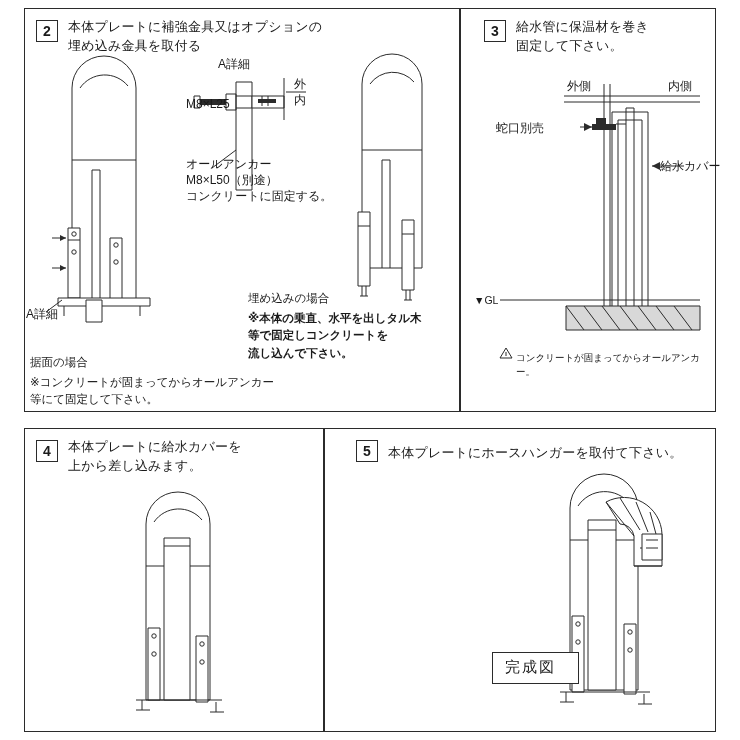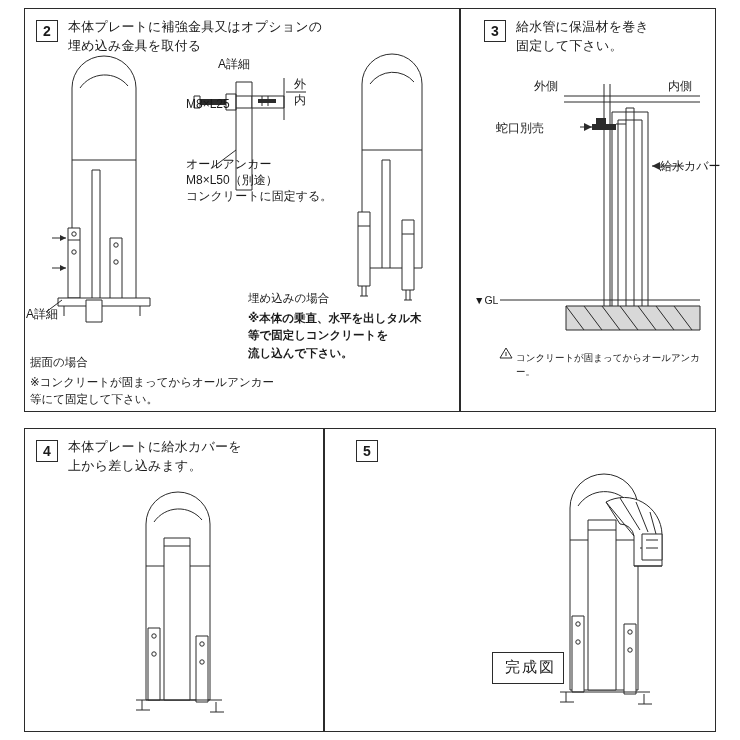--- a/index.html
+++ b/index.html
@@ -31,21 +31,21 @@
   }
   .note{
     position:absolute;font-size:11.5px;line-height:1.5;white-space:pre-line;
   }
   .note.xs{font-size:9.5px;}
   .lbl{position:absolute;font-size:12px;line-height:1.35;white-space:pre-line;}
 
   .finish-box{
     position:absolute;border:1px solid #2b2b2b;background:#fff;
     font-size:15px;letter-spacing:2px;text-align:center;
-    padding:5px 7px 6px 12px;box-sizing:border-box;
+    padding:5px 22px 6px 12px;box-sizing:border-box;
   }
   svg{position:absolute;left:0;top:0;overflow:visible;}
   .ln{stroke:#2b2b2b;fill:none;}
   .fillw{fill:#ffffff;stroke:#2b2b2b;}
   .fillg{fill:#d8d8d8;stroke:#2b2b2b;}
   .fillk{fill:#2b2b2b;stroke:none;}
 </style>
 </head>
 <body>
 
@@ -189,21 +189,21 @@
       <path class="ln" d="M566,306 L584,330 M584,306 L602,330 M602,306 L620,330 M620,306 L638,330 M638,306 L656,330 M656,306 L674,330 M674,306 L692,330"></path>
 
       <path class="ln" d="M652,166 L684,166"></path>
       <polygon class="fillk" points="652,166 660,162 660,170"></polygon>
 
       <polygon class="ln" points="500,358 506,348 512,358"></polygon>
       <path class="ln" d="M506,352 L506,356"></path>
     </g>
   </svg>
 
-  <div class="lbl" style="left:534px;top:78px;">外側</div>
+  <div class="lbl" style="left:567px;top:78px;">外側</div>
   <div class="lbl" style="left:668px;top:78px;">内側</div>
   <div class="lbl" style="left:496px;top:120px;">蛇口別売</div>
   <div class="lbl" style="left:660px;top:158px;">給水カバー</div>
   <div class="lbl" style="left:474px;top:293px;font-size:10.5px;">▼GL</div>
   <div class="note xs" style="left:516px;top:351px;width:190px;">コンクリートが固まってからオールアンカー。</div>
 
   <div class="panel" id="panel4"></div>
   <div class="step-box" style="left:36px;top:440px;">4</div>
   <div class="step-title" style="left:68px;top:438px;width:230px;">本体プレートに給水カバーを
 上から差し込みます。</div>
@@ -229,20 +229,21 @@
       <circle cx="202" cy="662" r="2.2" class="ln"></circle>
 
       <path class="ln" d="M136,700 L222,700"></path>
       <path class="ln" d="M142,700 L142,710 M216,702 L216,712"></path>
       <path class="ln" d="M136,710 L150,710 M210,712 L224,712"></path>
     </g>
   </svg>
 
   <div class="panel" id="panel5"></div>
   <div class="step-box" style="left:356px;top:440px;">5</div>
+  <div class="step-title" style="left:388px;top:444px;width:320px;">本体プレートにホースハンガーを取付て下さい。</div>
 
   <svg width="740" height="740">
     <g stroke-width="1">
 
       <path class="fillw" d="M570,540 L570,508 A34,34 0 0 1 638,508 L638,540 L638,690 L570,690 Z"></path>
       <path class="ln" d="M570,540 L638,540"></path>
       <path class="ln" d="M578,506 A32,32 0 0 1 630,504"></path>
 
       <path class="fillw" d="M588,520 L616,520 L616,690 L588,690 Z"></path>
       <path class="ln" d="M588,530 L616,530"></path>

